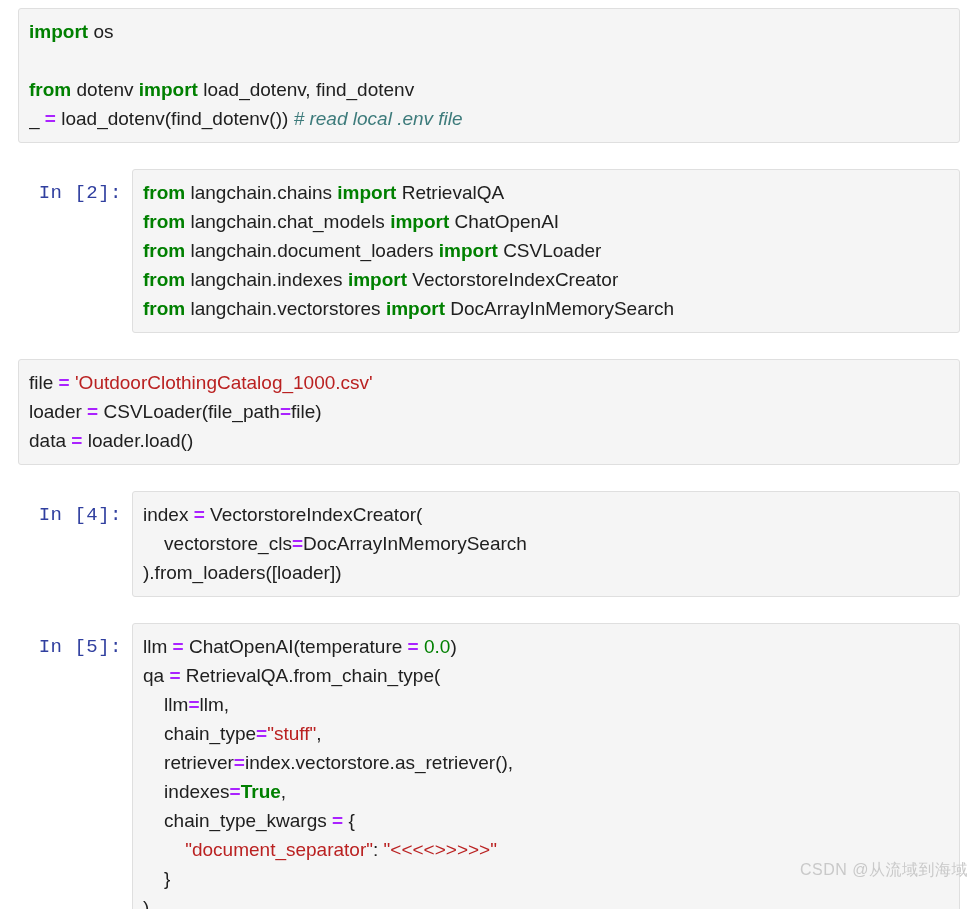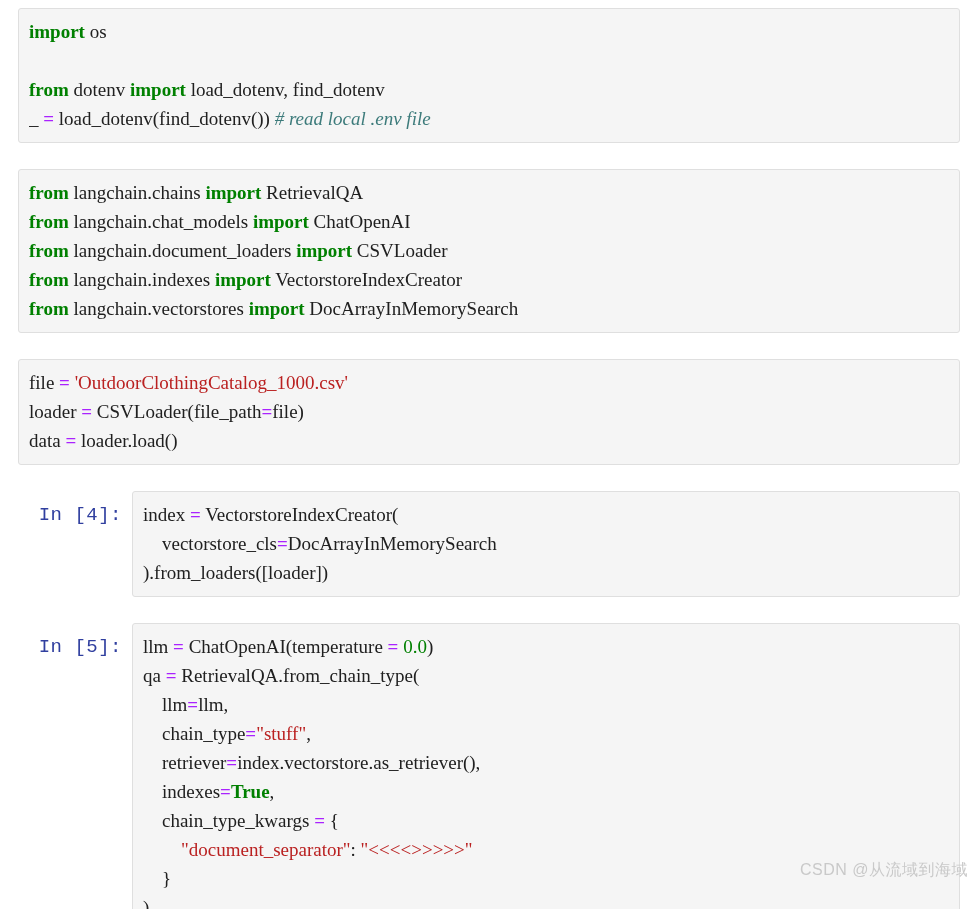--- a/index.html
+++ b/index.html
@@ -47,21 +47,21 @@
     background: #f5f5f5;
     border: 1px solid #dfdfdf;
     border-radius: 3px;
     padding: 8px 10px 9px 10px;
     box-sizing: border-box;
     min-width: 0;
   }
 
   .code {
     margin: 0;
-    font-family: Liberation Serif, serif;
+    font-family: Liberation Sans, sans-serif;
     font-size: 19px;
     line-height: 29px;
     color: #202020;
     white-space: pre;
     overflow: hidden;
     tab-size: 4;
   }
 
   
   .k  { color: #008000; font-weight: bold; }   
@@ -90,20 +90,21 @@
 <div id="notebook">
     <div class="cell">
       <div class="input-area">
         <pre class="code"><span><span class="k">import</span><span class="n"> os</span></span>
 <span><span class="n"></span></span>
 <span><span class="k">from</span><span class="n"> dotenv </span><span class="k">import</span><span class="n"> load_dotenv, find_dotenv</span></span>
 <span><span class="n">_ </span><span class="o">=</span><span class="n"> load_dotenv(find_dotenv()) </span><span class="c"># read local .env file</span></span></pre>
       </div>
     </div>
     <div class="cell">
+      <div class="prompt">In [2]:</div>
       <div class="input-area">
         <pre class="code"><span><span class="k">from</span><span class="n"> langchain.chains </span><span class="k">import</span><span class="n"> RetrievalQA</span></span>
 <span><span class="k">from</span><span class="n"> langchain.chat_models </span><span class="k">import</span><span class="n"> ChatOpenAI</span></span>
 <span><span class="k">from</span><span class="n"> langchain.document_loaders </span><span class="k">import</span><span class="n"> CSVLoader</span></span>
 <span><span class="k">from</span><span class="n"> langchain.indexes </span><span class="k">import</span><span class="n"> VectorstoreIndexCreator</span></span>
 <span><span class="k">from</span><span class="n"> langchain.vectorstores </span><span class="k">import</span><span class="n"> DocArrayInMemorySearch</span></span></pre>
       </div>
     </div>
     <div class="cell">
       <div class="input-area">

